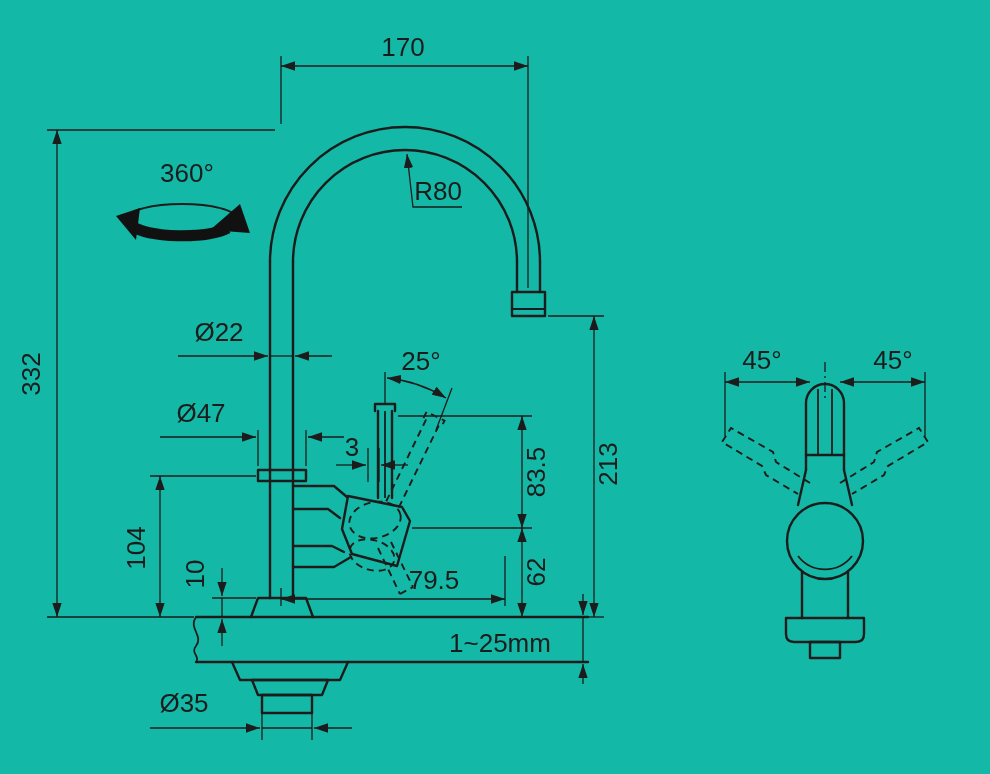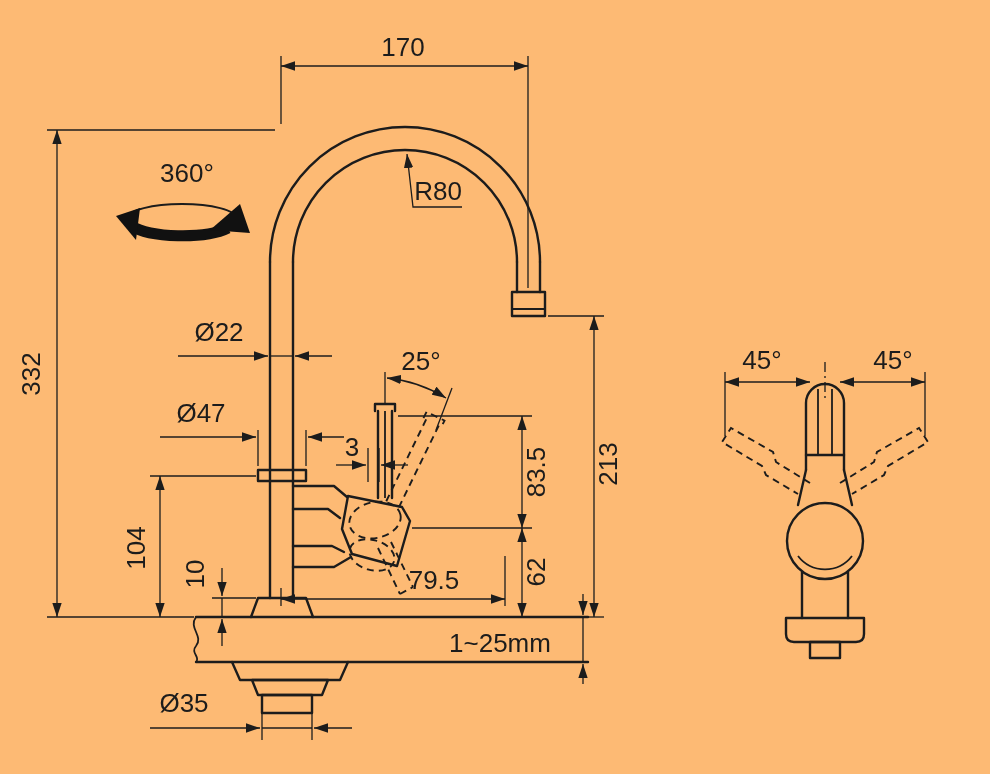--- a/index.html
+++ b/index.html
@@ -1,19 +1,19 @@
 <!DOCTYPE html>
 <html><head>
 <meta charset="utf-8">
 <style>
   html,body{margin:0;padding:0;background:#ffffff;}
   .sheet{
     position:relative;
     width:990px;height:774px;
-    background:#fdba74;
+    background:#14b8a6;
     font-family:"Liberation Sans", sans-serif;
     overflow:hidden;
   }
   svg{position:absolute;left:0;top:0;}
   .obj{stroke:#1c1c1c;stroke-width:2.4;fill:none;stroke-linecap:round;stroke-linejoin:round;}
   .obj-thin{stroke:#1c1c1c;stroke-width:1.8;fill:none;}
   .dash{stroke:#1c1c1c;stroke-width:1.9;fill:none;stroke-dasharray:7 5;stroke-linecap:butt;}
   .dim{stroke:#1c1c1c;stroke-width:1.3;fill:none;}
   .dimtxt{fill:#1c1c1c;font-size:26px;font-family:"Liberation Sans",sans-serif;}
   .bigarrow{fill:#111111;}

